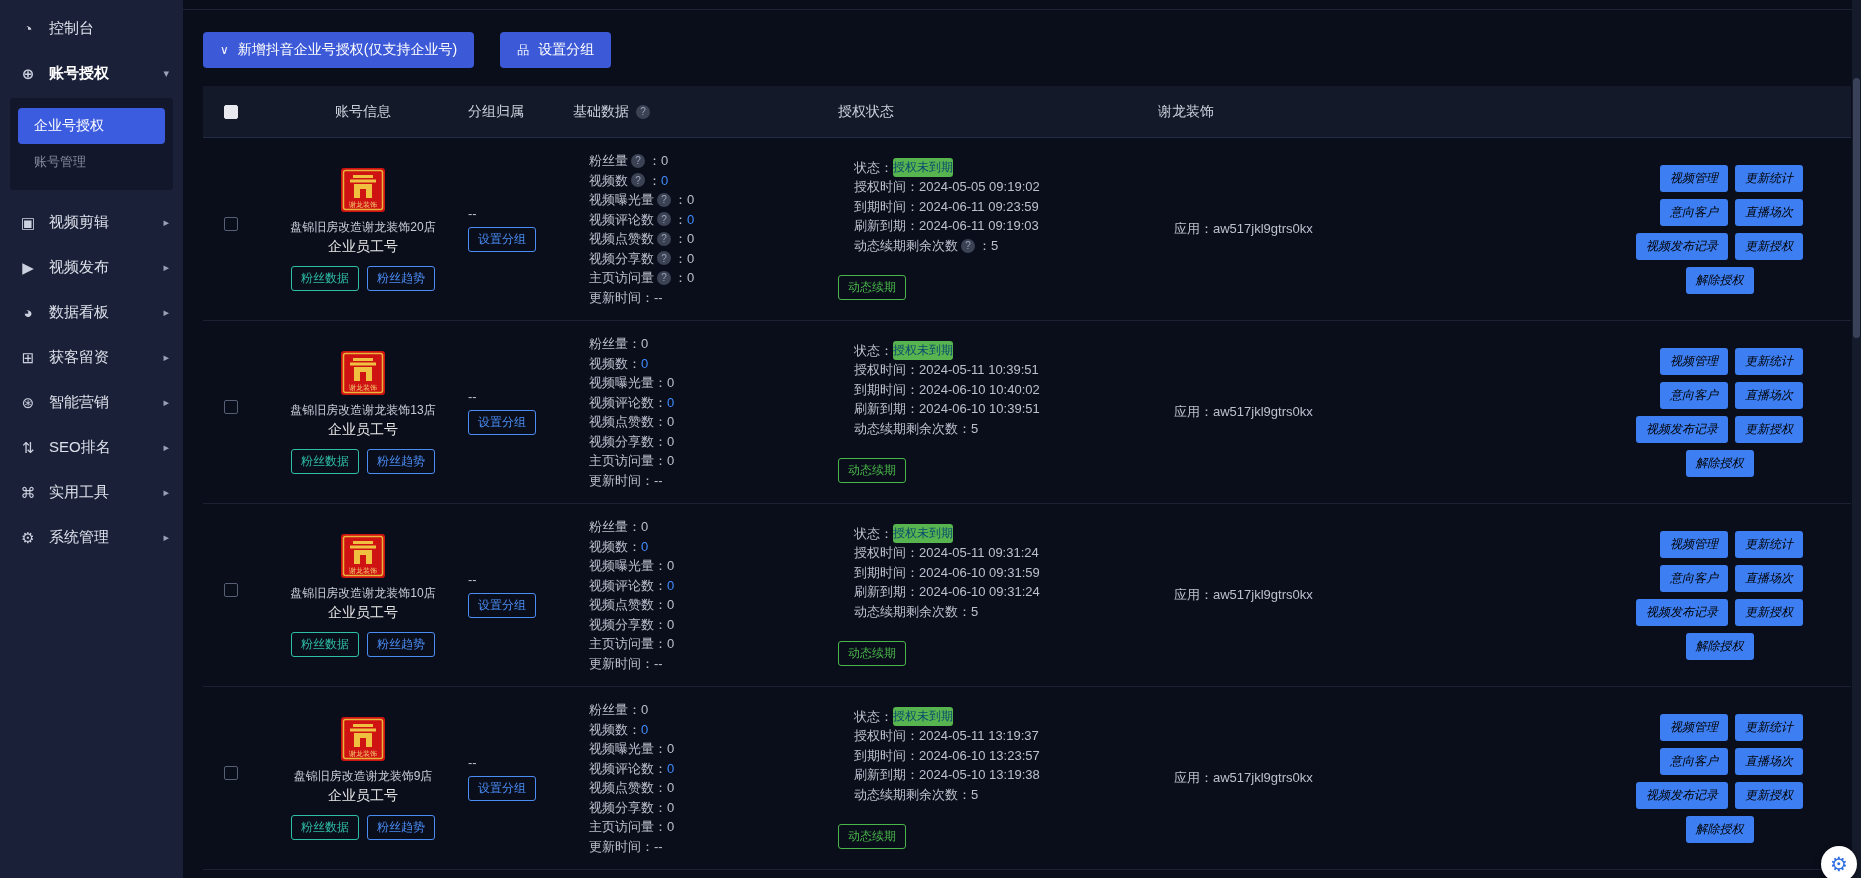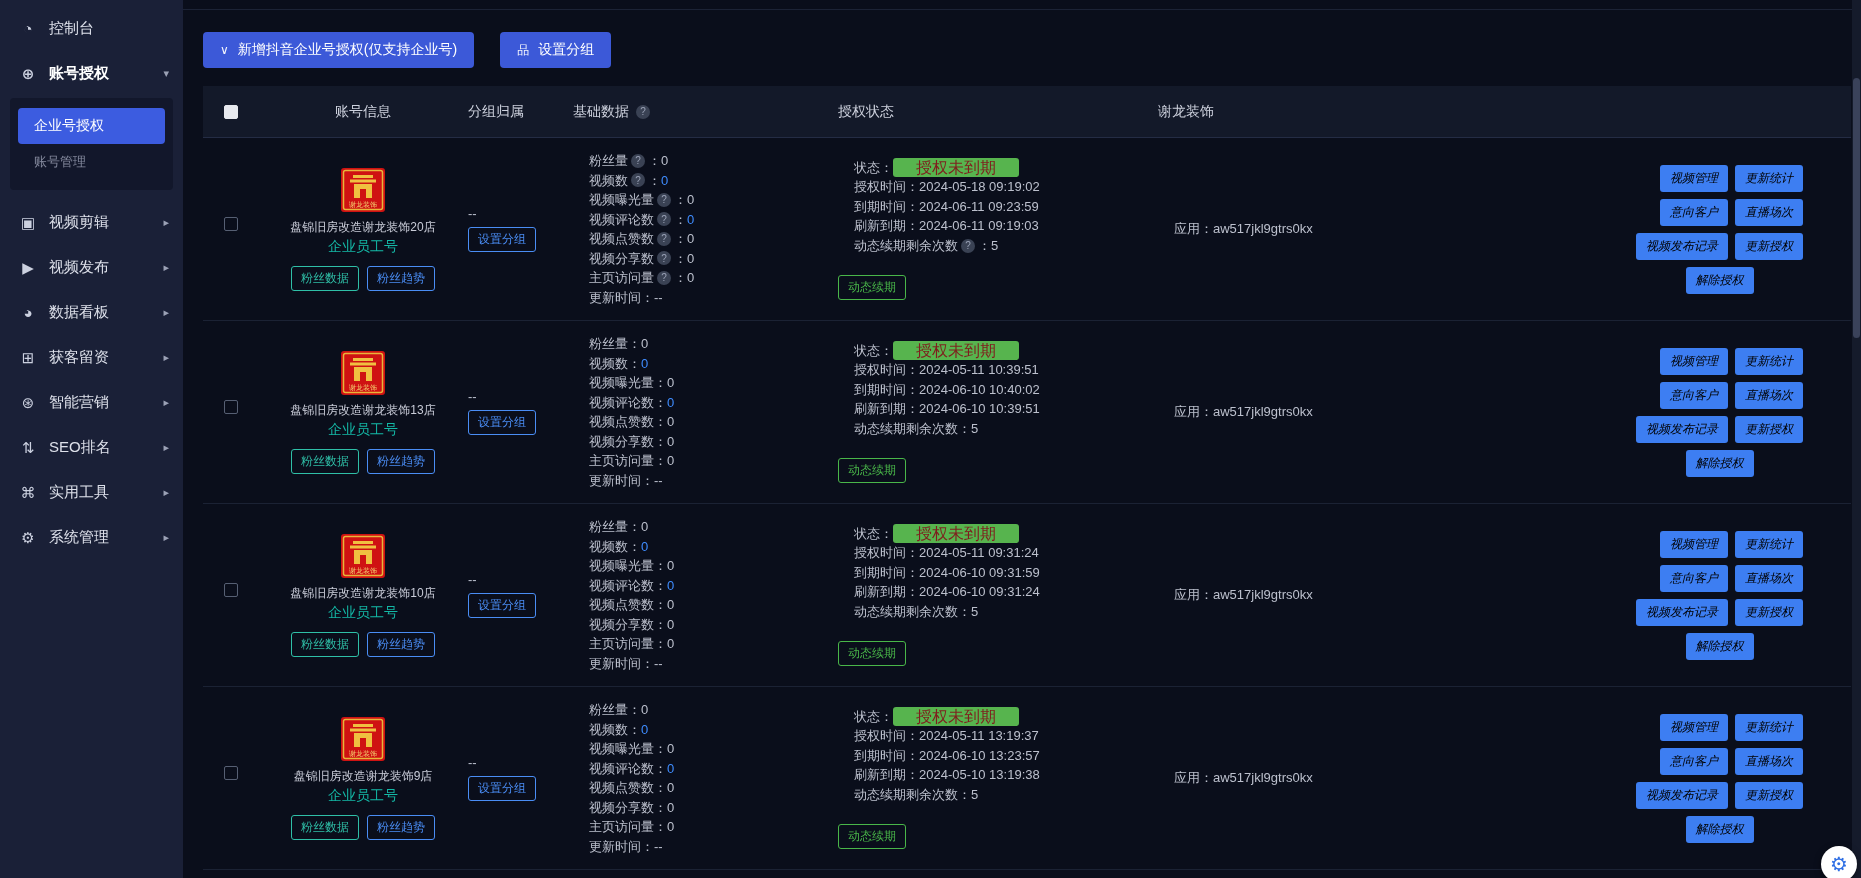--- a/index.html
+++ b/index.html
@@ -41,40 +41,40 @@
   .col-check { align-items:center; justify-content:center; flex-direction:row; }
   .thead .col-check { height:42px; }
   .trow .col-check { align-items:flex-start; padding-top:66px; }
   .checkbox { width:14px; height:14px; border:1px solid #565f73; border-radius:2px;
     background:transparent; display:inline-block; cursor:pointer; }
   .header-check { background:#e7e9ee; border-color:#e7e9ee; }
 
   .col-account { align-items:center; text-align:center; }
   .logo { width:44px; height:44px; margin-bottom:6px; }
   .acc-name { font-size:12px; color:#c9ccd8; line-height:19px; }
-  .acc-type { font-size:14px; color:#14b8a6; line-height:19px; }
+  .acc-type { font-size:14px; color:#e5e5e5; line-height:19px; }
   .acc-btns { display:flex; gap:8px; margin-top:10px; }
 
   .btn-outline { background:transparent; border:1px solid; border-radius:3px;
     padding:3px 9px; font-size:12px; cursor:pointer; white-space:nowrap;
     font-family:inherit; }
   .ol-teal { color:#2fbfa7; border-color:#2fbfa7; }
   .ol-blue { color:#4a8df5; border-color:#4a8df5; }
   .ol-green { color:#49b649; border-color:#49b649; }
 
   .group-val { font-size:13px; color:#bcc0cd; margin-bottom:6px; }
 
   .line { font-size:13px; color:#bcc0cd; line-height:19.5px; display:flex; align-items:center;margin-left:16px; }
   .help { display:inline-flex; width:14px; height:14px; border-radius:50%;
     background:#3a4254; color:#9aa2b6; font-size:10px; align-items:center;
     justify-content:center; margin:0 3px; flex-shrink:0; }
   .stat-value.link { color:#3f8cff; cursor:pointer; }
 
-  .badge { background:#57b44e; color:#7f1d1d; padding:2px 23px; border-radius:3px;
-    font-size:16px; line-height:15px; }
+  .badge { background:#57b44e; color:#0c4a6e; padding:2px 0; border-radius:3px;
+    font-size:12px; line-height:15px; }
   .renew-btn { margin-top:20px; }
 
   .col-ops { flex-direction:row; justify-content:flex-end; align-items:center; padding-right:48px; }
   .ops-stack { display:flex; flex-direction:column; gap:7px; }
   .ops-line { display:flex; gap:7px; justify-content:flex-end; }
   .ops-line.center { justify-content:center; }
   .btn-op { background:#3d7ef2; color:#000000; border:none; border-radius:3px;
     padding:5px 10px; font-size:12px; cursor:pointer; white-space:nowrap; font-family:inherit;font-style:italic; }
 
   
@@ -259,21 +259,21 @@
 
     <div class="col col-status">
       <div class="line">
         <span>状态</span>
         <span>：</span>
         <span class="badge">授权未到期</span>
       </div>
       <div class="line">
         <span>授权时间</span>
         <span>：</span>
-        <span>2024-05-18 09:19:02</span>
+        <span>2024-05-05 09:19:02</span>
       </div>
       <div class="line">
         <span>到期时间</span>
         <span>：</span>
         <span>2024-06-11 09:23:59</span>
       </div>
       <div class="line">
         <span>刷新到期</span>
         <span>：</span>
         <span>2024-06-11 09:19:03</span>

